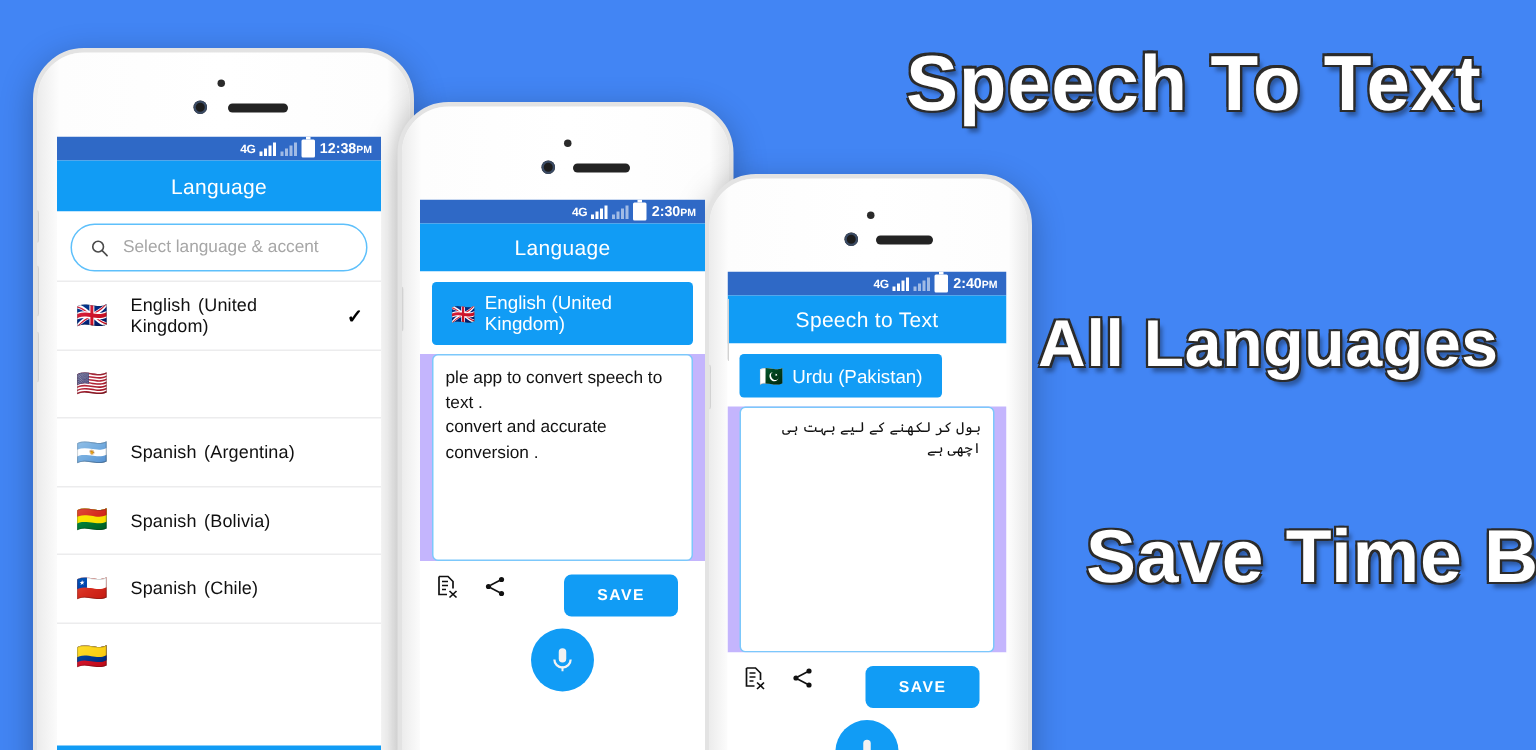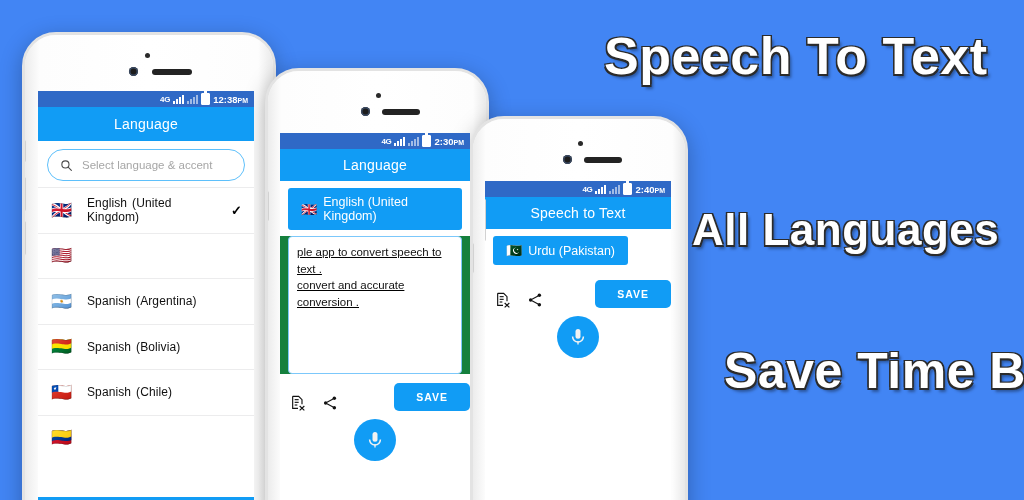--- a/index.html
+++ b/index.html
@@ -108,30 +108,30 @@
 
   
   .pillrow{padding:7px 8px 6px 8px;background:#fff;}
   .pill{
     display:inline-flex;align-items:center;gap:6px;background:#119cf5;color:#fff;
     border-radius:3px;padding:7px 13px;font-size:12.5px;
   }
   .pill .flag{font-size:13px;}
 
   
-  .taWrap{padding:0 8px;background:#15803d;text-decoration:underline;}
+  .taWrap{padding:0 8px;background:#c4b5fd;}
   .ta{
     border:1px solid #7cc8fb;border-radius:4px;background:#fff;
     padding:7px 8px;font-size:11.5px;color:#111;line-height:1.45;
   }
   .ta.rtl{direction:rtl;text-align:right;font-size:9.5px;}
 
   
   .actions{
-    display:flex;align-items:flex-end;gap:16px;padding:9px 0 0 10px;background:#fff;
+    display:flex;align-items:flex-start;gap:16px;padding:9px 18px 0 10px;background:#fff;
   }
   .actions .spacer{flex:1;}
   .savebtn{
     background:#119cf5;color:#fff;border:none;border-radius:5px;
     font-size:10.5px;font-weight:bold;letter-spacing:1px;padding:8px 22px;
   }
   .micwrap{display:flex;justify-content:center;background:#fff;padding-top:8px;}
   .mic{
     width:42px;height:42px;border-radius:50%;background:#119cf5;
     display:flex;align-items:center;justify-content:center;
@@ -333,20 +333,25 @@
       </div>
       <div class="appbar" style="height:32px;">
         <span>Speech to Text</span>
       </div>
       <div class="pillrow">
         <span class="pill">
           <span class="flag">🇵🇰</span>
           <span>Urdu (Pakistan)</span>
         </span>
       </div>
+      <div class="taWrap">
+        <div class="ta rtl" style="height:148px;">
+          <div>بول کر لکھنے کے لیے بہت ہی اچھی ہے</div>
+        </div>
+      </div>
       <div class="actions">
         <span>
           <svg width="16" height="16" viewBox="0 0 24 24" fill="none" stroke="#111" stroke-width="1.7">
             <path d="M4 2h9l5 5v7"></path>
               <path d="M4 2v18h8"></path>
             <line x1="7" y1="7" x2="13" y2="7"></line>
               <line x1="7" y1="11" x2="13" y2="11"></line>
               <line x1="7" y1="15" x2="11" y2="15"></line>
             <line x1="14.5" y1="16.5" x2="21.5" y2="23"></line>
               <line x1="21.5" y1="16.5" x2="14.5" y2="23"></line>

